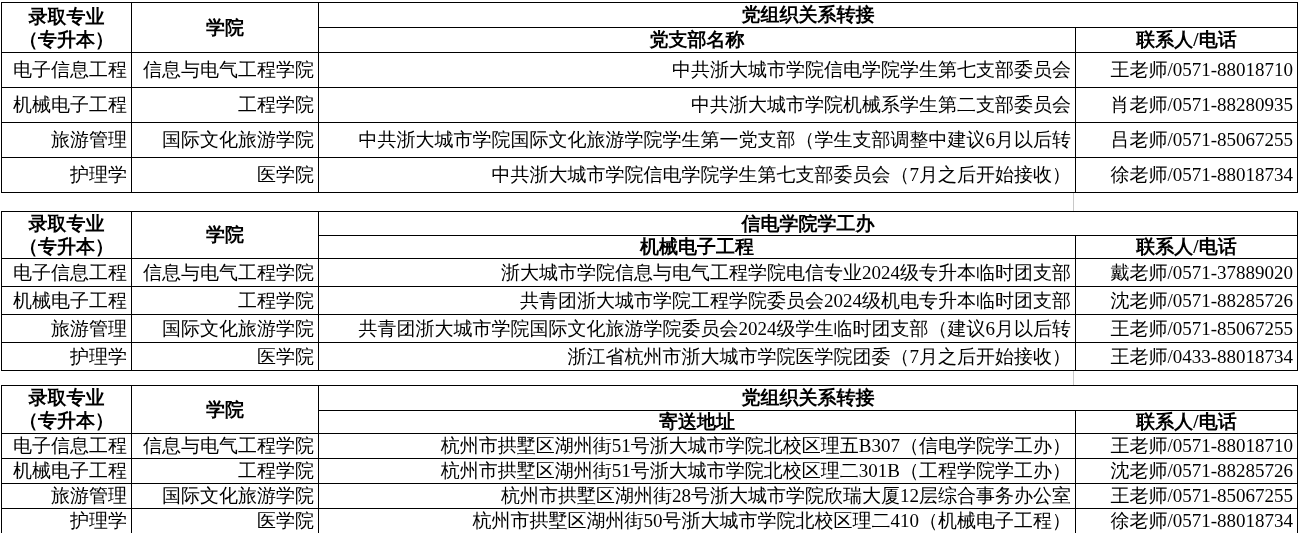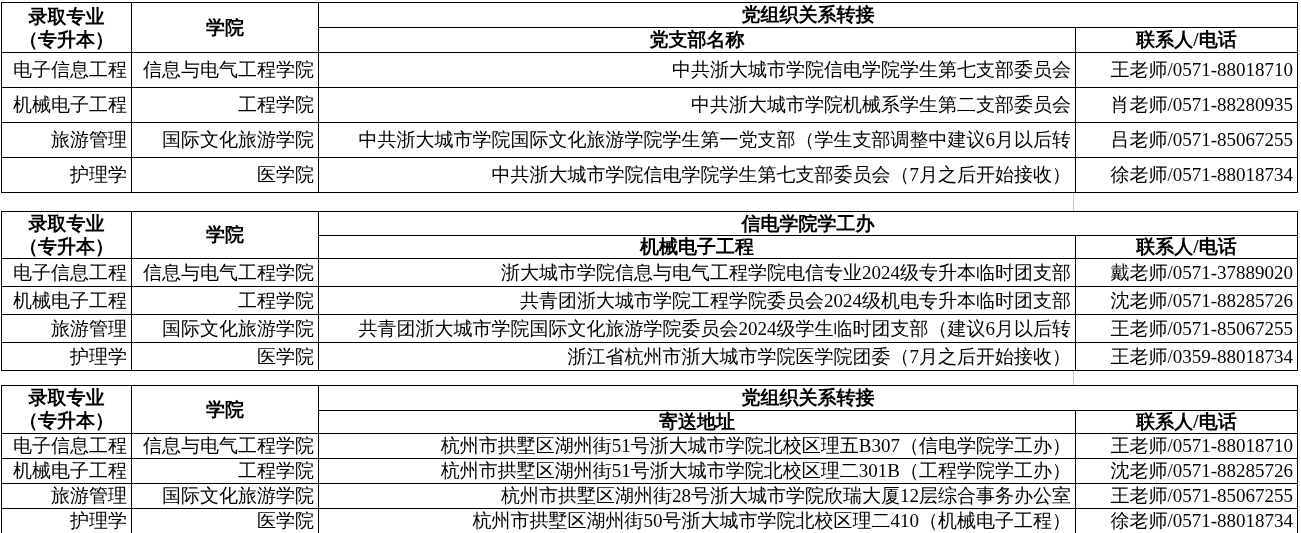--- a/index.html
+++ b/index.html
@@ -151,21 +151,21 @@
     <tr class="dr">
       <td>旅游管理</td>
       <td>国际文化旅游学院</td>
       <td>共青团浙大城市学院国际文化旅游学院委员会2024级学生临时团支部（建议6月以后转</td>
       <td>王老师/0571-85067255</td>
     </tr>
     <tr class="dr">
       <td>护理学</td>
       <td>医学院</td>
       <td>浙江省杭州市浙大城市学院医学院团委（7月之后开始接收）</td>
-      <td>王老师/0359-88018734</td>
+      <td>王老师/0433-88018734</td>
     </tr>
   </tbody>
     </table>
 
   <div class="gap gap2">
       <div class="tick"></div>
     </div>
 
   <table class="grid t3">
     <colgroup>

